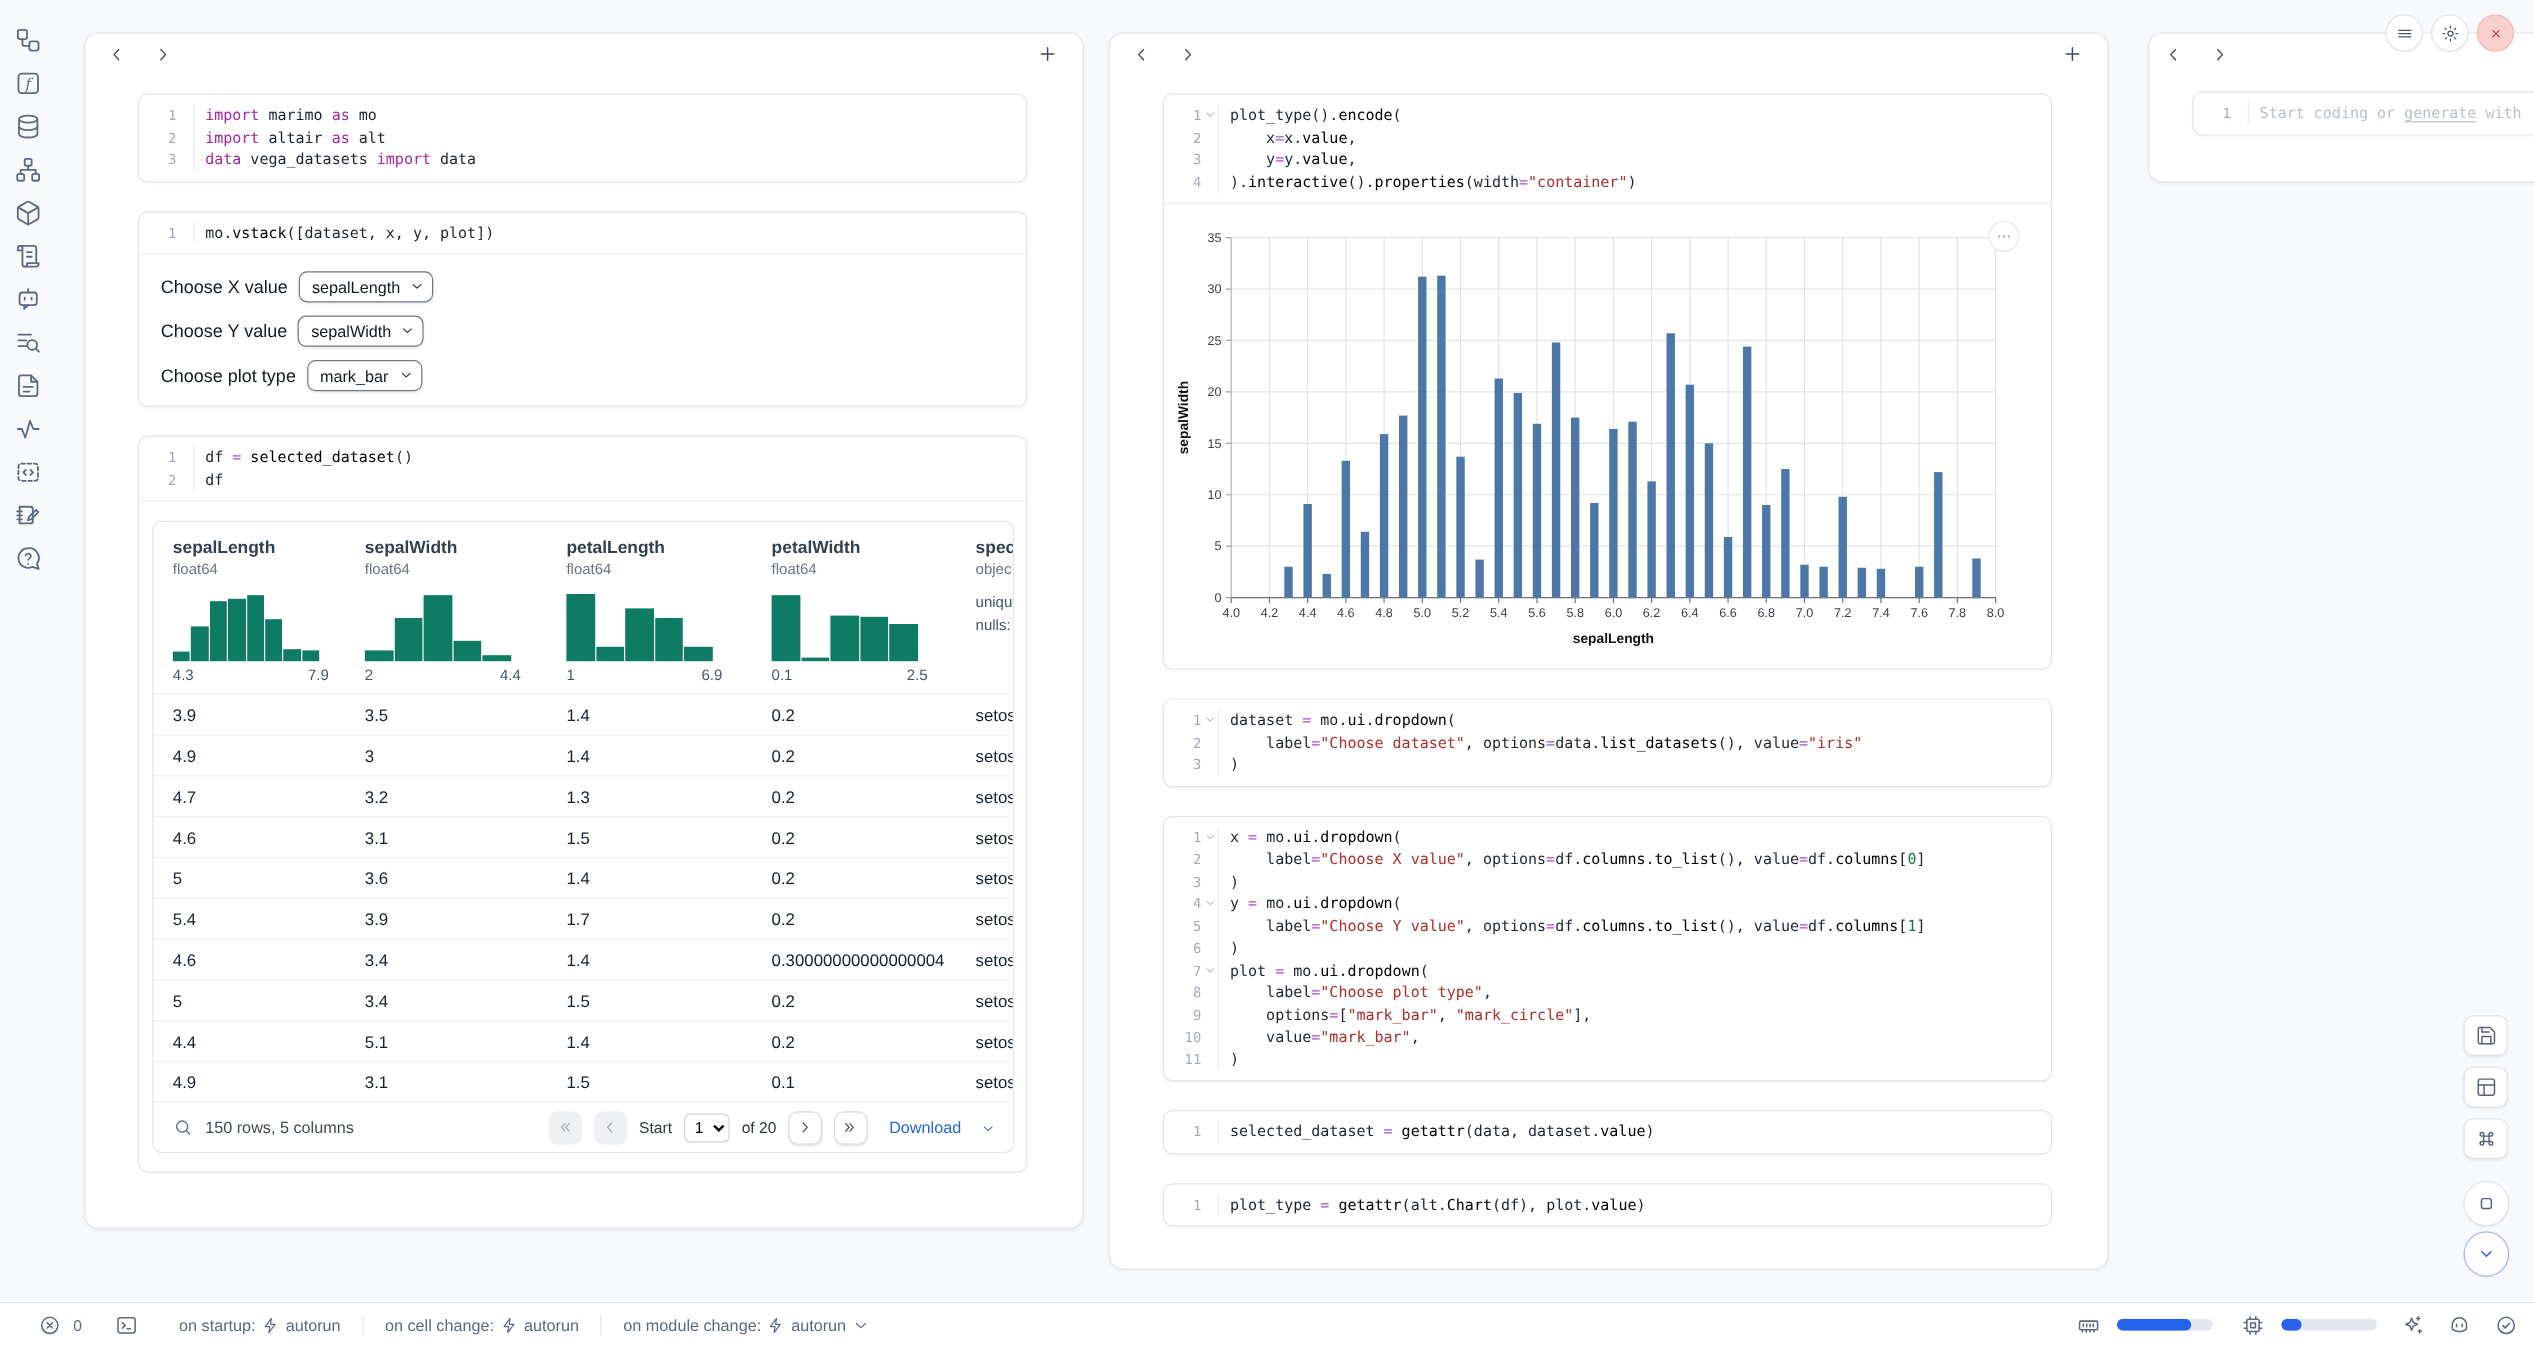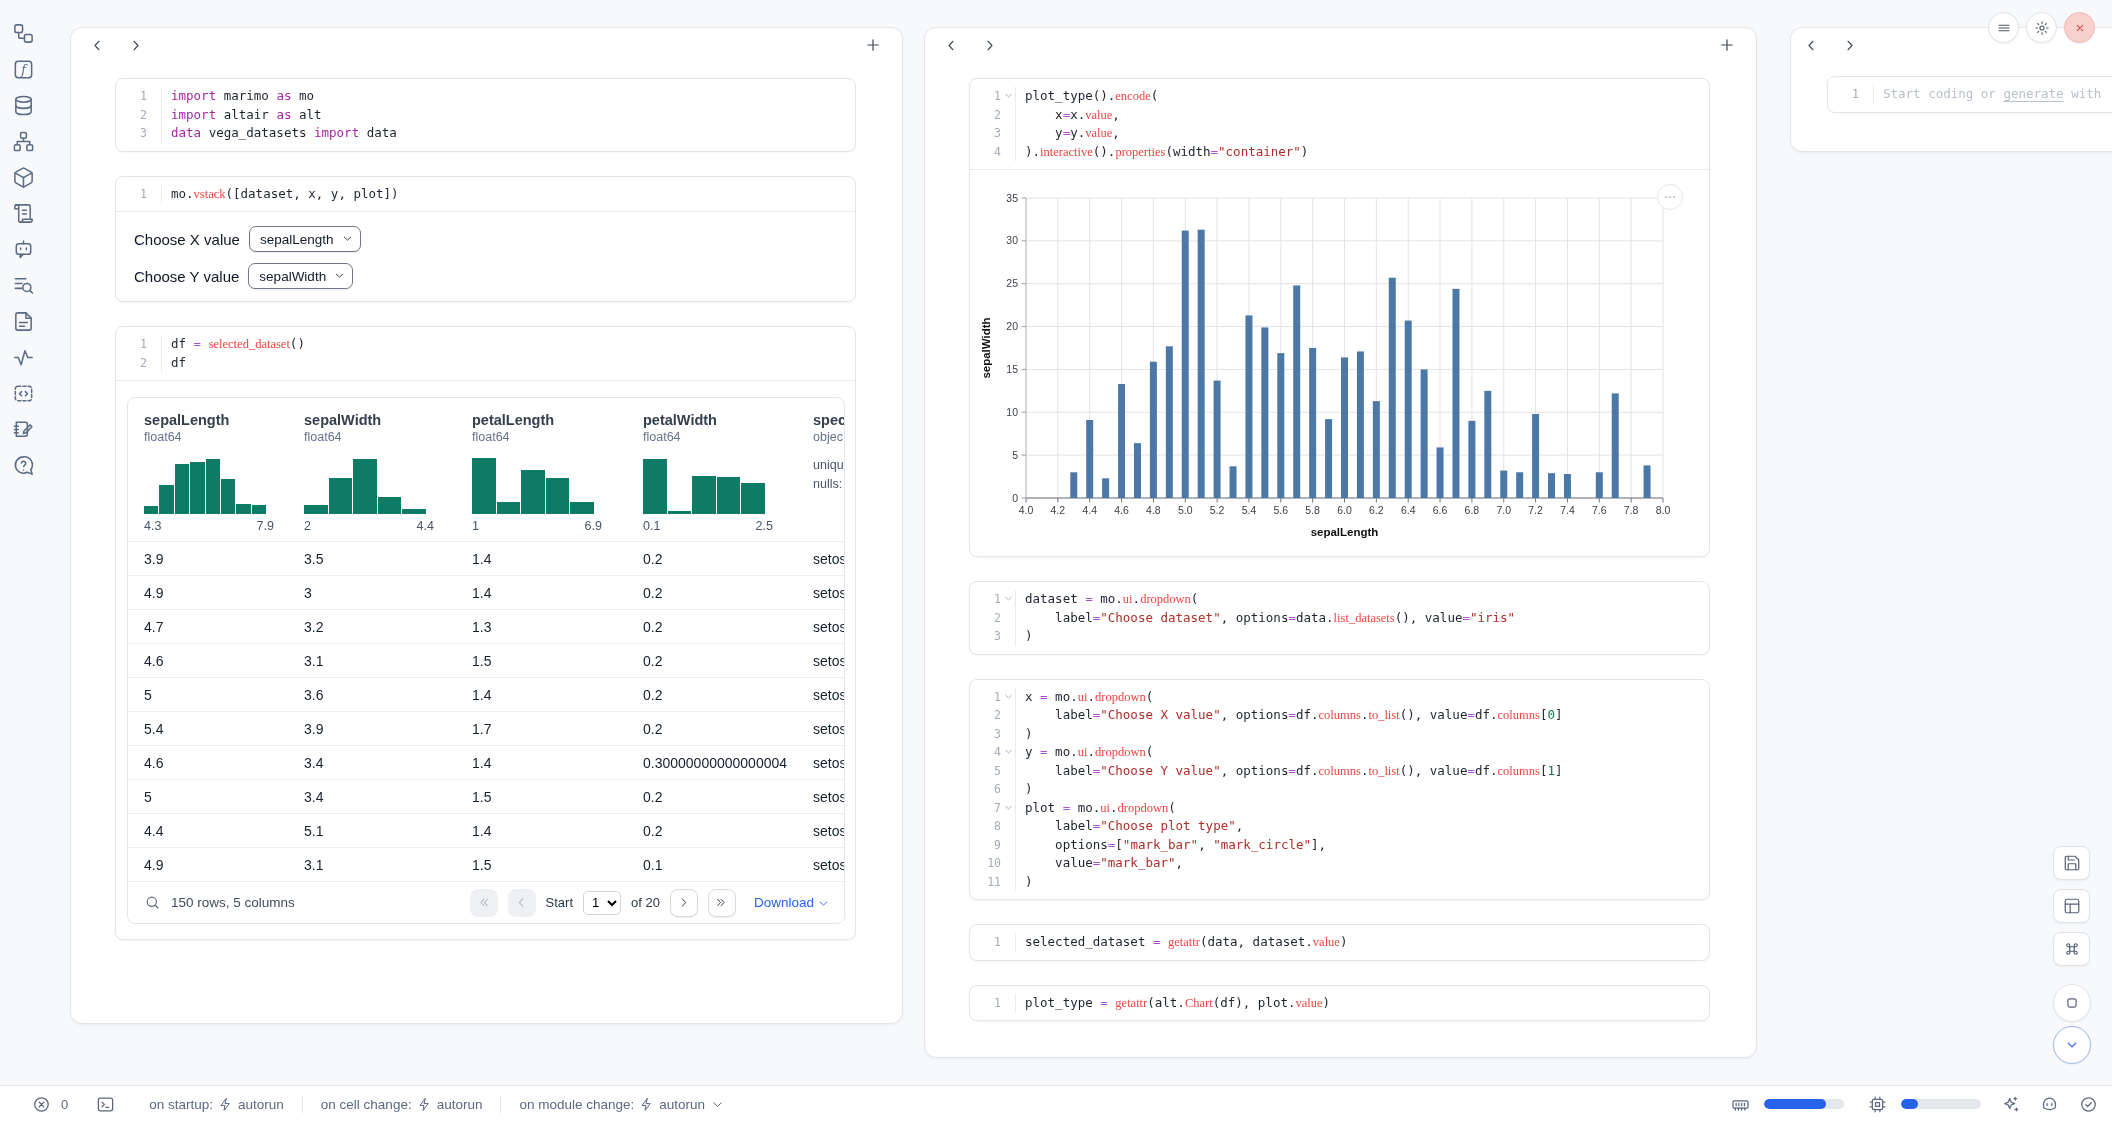--- a/index.html
+++ b/index.html
@@ -19,21 +19,21 @@
   .ph-add  { position:absolute; top:8px; right:20px; width:18px; height:18px; color:#3f4a5c; cursor:pointer; }
   .panel-body { padding:16px 46px 0 44px; }
   
   .cell { background:#fff; border:1px solid #e2e5ea; border-radius:8px; box-shadow:0 1px 2px rgba(16,24,40,.04); overflow:hidden; margin-bottom:24px; }
   .code-area { padding:8px 0; cursor:text; }
   .code-line { display:flex; line-height:18.5px; font-family:"DejaVu Sans Mono", monospace; font-size:12.5px; white-space:pre; }
   .gutter { flex:0 0 46px; display:flex; justify-content:flex-end; align-items:center; border-right:1px solid #e8eaee; color:#a3abb8; font-size:11.5px; position:relative; }
   .gutter .lnum { padding-right:14px; }
   .gutter .fold { position:absolute; right:1px; top:3px; width:11px; height:11px; color:#8b93a2; }
   .code-text { padding-left:9px; color:#1d2430; }
-  .t-k { color:#a626a4; } .t-o { color:#a94fcf; } .t-f { color:#ef4444;font-family:Liberation Serif, serif; } .t-s { color:#ab2f2a; } .t-n { color:#0f7b46; }
+  .t-k { color:#a626a4; } .t-o { color:#a94fcf; } .t-f { color:#000000; } .t-s { color:#ab2f2a; } .t-n { color:#0f7b46; }
   .out-divider { border-top:1px solid #e8eaee; }
   
   .controls-out { padding:14px 18px 12px 18px; display:flex; flex-direction:column; gap:11px; }
   .ctl-row { display:flex; align-items:center; gap:9px; font-size:15px; color:#111827; }
   .sel-wrap { position:relative; display:inline-block; }
   .sel-wrap select { appearance:none; -webkit-appearance:none; font-family:"Liberation Sans",sans-serif; font-size:13.5px; color:#111827; background:#fff; border:1px solid #6f7886; border-radius:7px; height:26px; padding:0 26px 0 10px; box-shadow:0 1px 2px rgba(0,0,0,.08); cursor:pointer; }
   .sel-wrap .sel-chev { position:absolute; right:7px; top:6px; width:13px; height:13px; color:#222; pointer-events:none; }
   
   .table-out { padding:16px 11px 15px 11px; }
   .tbl-card { border:1px solid #e2e5ea; border-radius:8px; width:718px; overflow:hidden; }
@@ -50,21 +50,21 @@
   .tbl-footer { border-top:1px solid #edf0f3; height:42px; display:flex; align-items:center; padding:0 14px 0 16px; gap:10px; }
   .tf-search { width:17px; height:17px; color:#5b6880; }
   .tf-summary { font-size:13.5px; color:#3f4a5c; }
   .tf-spacer { flex:1; }
   .pg-btn { width:28px; height:28px; border-radius:8px; display:flex; align-items:center; justify-content:center; cursor:pointer; }
   .pg-btn svg { width:15px; height:15px; }
   .pg-disabled { background:#eef0f3; color:#9aa1ad; }
   .pg-enabled  { background:#fff; border:1px solid #d7dbe1; box-shadow:0 1px 1px rgba(0,0,0,.07); color:#374151; }
   .pg-text { font-size:13px; color:#2d3748; }
   .pg-select { font-family:"Liberation Sans",sans-serif; font-size:13px; border:1px solid #cfd4db; border-radius:5px; height:24px; padding:0 4px; background:#fff; }
-  .tf-download { display:flex; align-items:flex-end; gap:3px; color:#2563eb; font-size:13.5px; cursor:pointer; margin-left:8px; }
+  .tf-download { display:flex; align-items:flex-end; gap:16px; color:#2563eb; font-size:13.5px; cursor:pointer; margin-left:8px; }
   .tf-download svg { width:13px; height:13px; }
   
   .chart-out { position:relative; padding:10px 0 6px 6px; }
   .chart-more { position:absolute; top:14px; right:26px; width:26px; height:26px; border:1px solid #e5e7eb; border-radius:50%; background:#fff; color:#9aa3af; display:flex; align-items:center; justify-content:center; cursor:pointer; }
   .chart-more svg { width:16px; height:16px; }
   
   .ph-empty-code { margin:14px 0 0 36px; width:420px; }
   .placeholder-text { color:#b9c0cc; }
   .placeholder-text .gen { text-decoration:underline; text-underline-offset:3px; }
   
@@ -255,20 +255,30 @@
                 <svg viewBox="0 0 24 24" width="13" height="13" class="ic">
                   <g fill="none" stroke="currentColor" stroke-width="1.6" stroke-linecap="round" stroke-linejoin="round">
                     <path d="m6 9.5 6 5.5 6-5.5"></path>
                   </g>
                 </svg>
               </span></span>
           </div>
           <div class="ctl-row">
             <span>Choose Y value</span>
             <span class="sel-wrap"><select><option>sepalWidth</option></select><span class="sel-chev">
+                <svg viewBox="0 0 24 24" width="13" height="13" class="ic">
+                  <g fill="none" stroke="currentColor" stroke-width="1.6" stroke-linecap="round" stroke-linejoin="round">
+                    <path d="m6 9.5 6 5.5 6-5.5"></path>
+                  </g>
+                </svg>
+              </span></span>
+          </div>
+          <div class="ctl-row">
+            <span>Choose plot type</span>
+            <span class="sel-wrap"><select><option>mark_bar</option></select><span class="sel-chev">
                 <svg viewBox="0 0 24 24" width="13" height="13" class="ic">
                   <g fill="none" stroke="currentColor" stroke-width="1.6" stroke-linecap="round" stroke-linejoin="round">
                     <path d="m6 9.5 6 5.5 6-5.5"></path>
                   </g>
                 </svg>
               </span></span>
           </div>
         </div>
       </div>
       <div class="cell">

